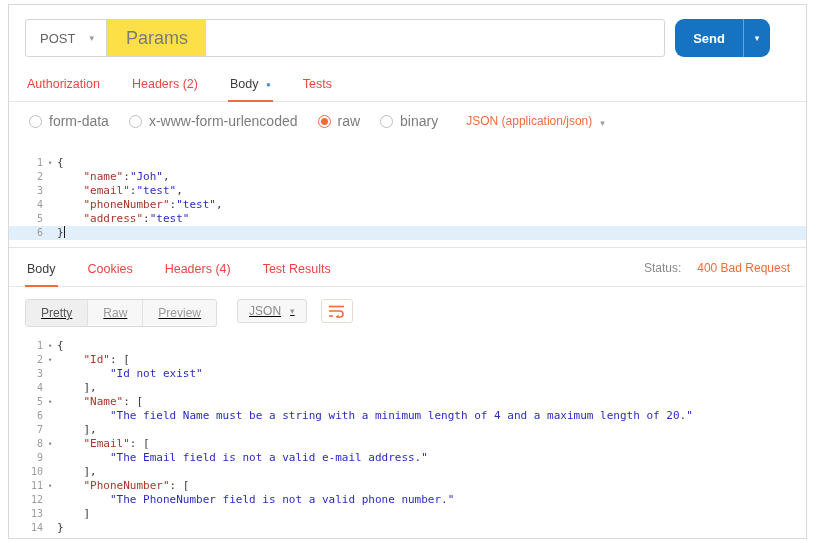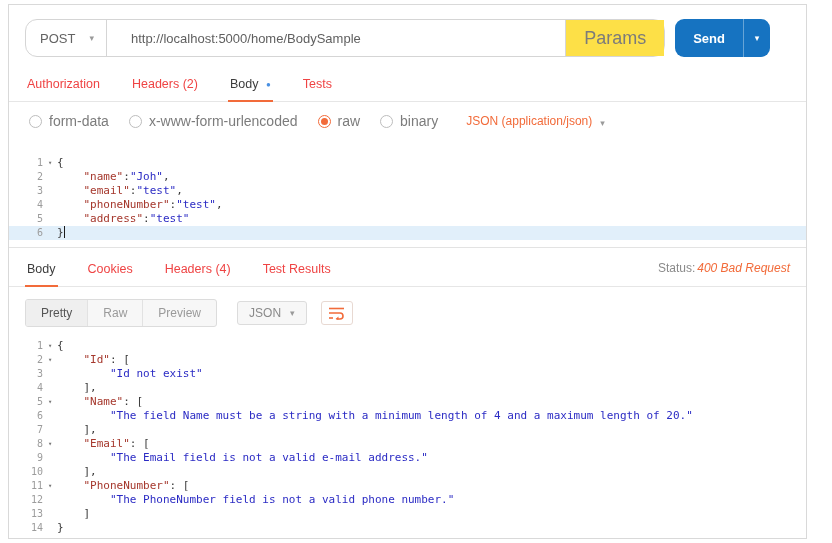--- a/index.html
+++ b/index.html
@@ -3,21 +3,21 @@
 <meta charset="utf-8">
 <style>
   * { margin:0; padding:0; box-sizing:border-box; }
   html,body { width:832px; height:543px; background:#fff; overflow:hidden;
               font-family:"Liberation Sans", sans-serif; }
   .app { position:relative; margin:4px 0 0 8px; width:799px; height:535px;
          border:1px solid #d9d9d9; background:#fff; }
 
   
   .url-row { display:flex; align-items:center; margin:14px 36px 0 16px; height:38px; }
-  .url-control { display:flex; flex:1; height:38px; border:1px solid #d5d5d5; border-radius:12px; background:#fff;gap:12px; }
+  .url-control { display:flex; flex:1; height:38px; border:1px solid #d5d5d5; border-radius:3px; background:#fff; }
   .method-select { display:flex; align-items:center; gap:14px; padding:0 12px 0 14px;
                    border-right:1px solid #d5d5d5; color:#636363; font-size:13px; cursor:pointer; }
   .chev { color:#9a9a9a; font-size:9px; }
   .url-input { flex:1; border:none; outline:none; padding:0 12px; font-size:13px; color:#5f5f5f;
                font-family:"Liberation Sans", sans-serif; background:transparent; }
   .params-btn { border:none; border-left:1px solid #d5d5d5; background:#fde047; padding:0 18px;
                 font-size:18px; color:#7b7b7b; cursor:pointer; font-family:inherit; }
   .send-split { display:flex; margin-left:10px; height:38px; border-radius:9px; overflow:hidden; }
   .send-btn { border:none; background:#1673c1; color:#fff; font-size:13px; font-weight:bold;
               padding:0 18px; cursor:pointer; font-family:inherit; }
@@ -55,24 +55,24 @@
   .tk-w { color:#333; }
   .cursor { display:inline-block; width:1.5px; height:12px; background:#1a1a1a; vertical-align:-2px; }
 
   .divider { border-top:1px solid #e3e3e3; margin-top:7px; }
 
   
   .resp-tabs-row { display:flex; align-items:center; padding:0 16px; margin-top:7px;
                    border-bottom:1px solid #e6e6e6; }
   .resp-tabs { display:flex; gap:28px; flex:1; }
   .status { font-size:12px; color:#8a8a8a; padding-bottom:6px; }
-  .status b { color:#f26b3a; font-weight:normal; margin-left:2px;font-style:italic; }
-
-  
-  .view-row { display:flex; align-items:center; padding:12px 16px 0; }
+  .status b { color:#f26b3a; font-weight:normal; margin-left:16px; }
+
+  
+  .view-row { display:flex; align-items:flex-start; padding:12px 16px 0;text-decoration:underline; }
   .view-group { display:flex; border:1px solid #dcdcdc; border-radius:3px; overflow:hidden; background:#f7f7f7; }
   .view-btn { padding:6px 15px; font-size:12px; color:#9a9a9a; border-right:1px solid #e2e2e2; cursor:pointer; }
   .view-btn:last-child { border-right:none; }
   .view-btn.active { color:#555; background:#efefef; }
   .json-dd { display:flex; align-items:center; gap:9px; margin-left:20px; padding:4px 11px;
              border:1px solid #dcdcdc; border-radius:3px; background:#f7f7f7;
              font-size:12px; color:#8a8a8a; cursor:pointer; }
   .wrap-btn { margin-left:14px; border:1px solid #e8d9d2; background:#fff; border-radius:3px;
               padding:4px 6px; cursor:pointer; display:flex; align-items:center; }
   #response-editor { margin-top:12px; }
@@ -81,21 +81,20 @@
 <body>
 
 <div class="app">
 
   <div class="url-row">
     <div class="url-control">
       <div class="method-select">
         <span>POST</span>
         <span class="chev">▾</span>
       </div>
-      <input class="url-input" value="http://localhost:5000/home/BodySample" style="">
       <button class="params-btn">Params</button>
     </div>
     <div class="send-split">
       <button class="send-btn">Send</button>
       <button class="send-caret">▾</button>
     </div>
   </div>
 
   <div class="req-tabs">
     <div class="tab">Authorization</div>

